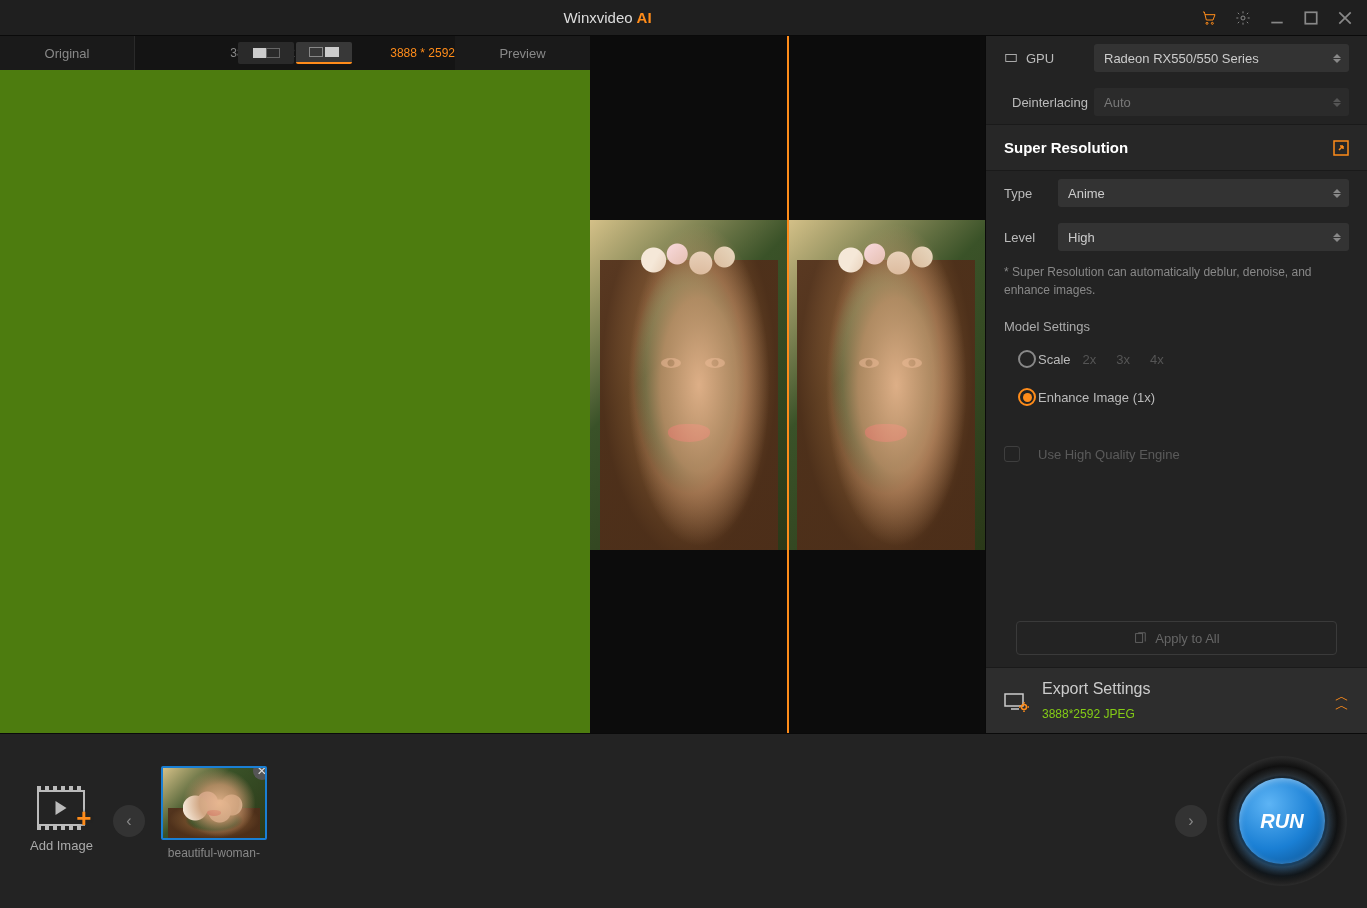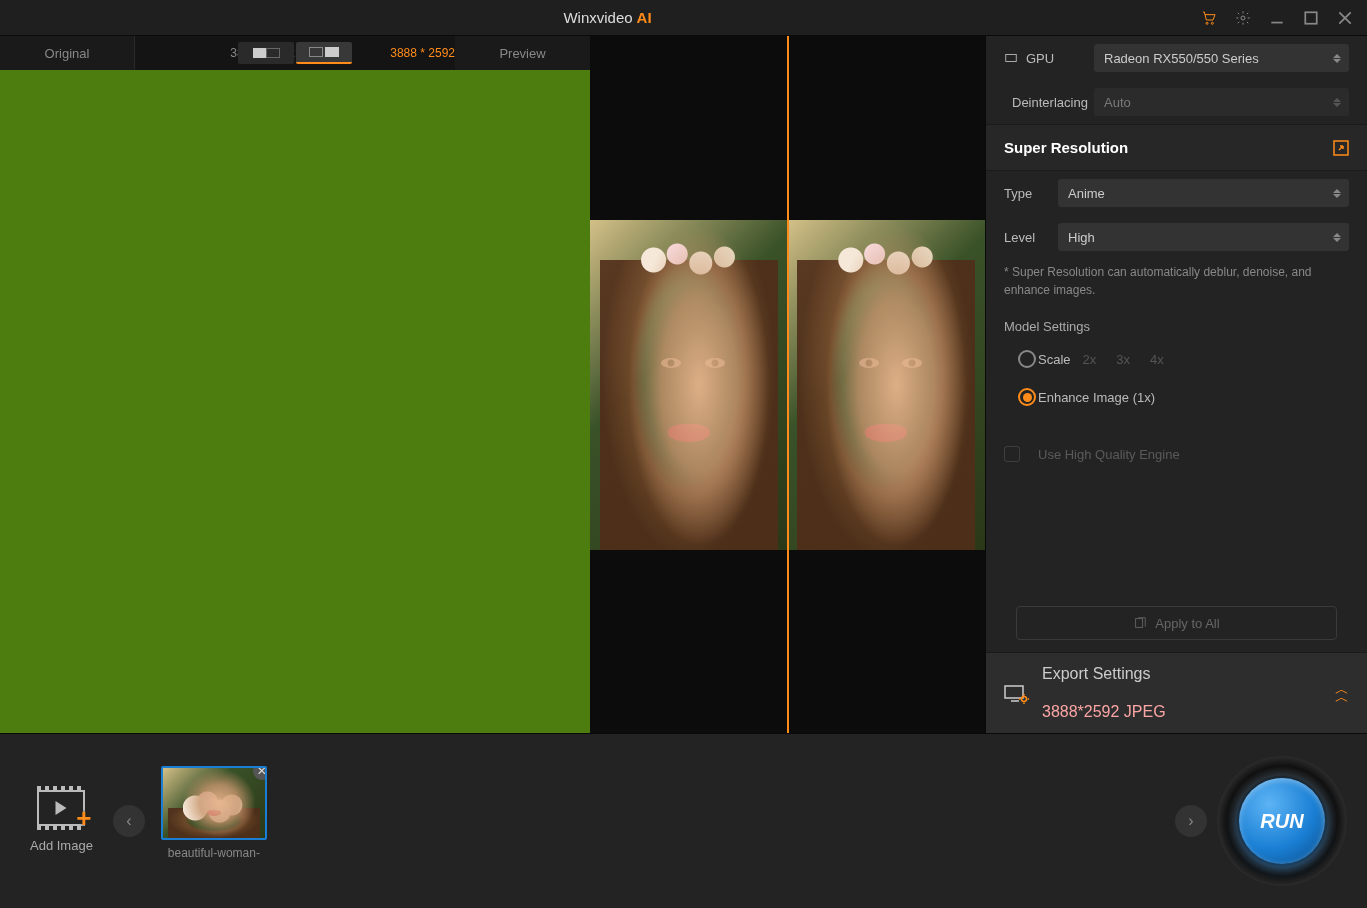--- a/index.html
+++ b/index.html
@@ -56,21 +56,21 @@
 .radio-lbl{color:#bbb;font-size:13px}
 .scale-opts{display:flex;gap:20px;margin-left:10px;color:#555;font-size:13px}
 .cb-row{display:flex;align-items:center;padding:14px 18px;gap:18px;opacity:.4;margin-top:16px}
 .cb{width:16px;height:16px;border:1px solid #666;border-radius:3px}
 .sb-flex{flex:1}
 .apply-btn{margin:12px 30px;height:34px;border:1px solid #3a3a3a;border-radius:4px;display:flex;align-items:center;justify-content:center;gap:8px;color:#666;font-size:13px;cursor:pointer}
 .export-row{background:#2d2d2d;padding:12px 18px;display:flex;align-items:center;gap:14px;border-top:1px solid #1a1a1a}
 .export-icon{width:24px;height:20px;position:relative}
 .export-info{flex:1}
 .export-info .t{color:#ccc;font-size:16px}
-.export-info .d{color:#fca5a5;font-size:16px;margin-top:20px}
+.export-info .d{color:#84cc16;font-size:12px;margin-top:9px}
 .export-chev{color:#ff8c1a;font-size:14px;line-height:.6}
 .bottom{height:175px;background:#232323;display:flex;align-items:center;padding:0 20px;gap:10px;border-top:1px solid #0a0a0a}
 .add-img{display:flex;flex-direction:column;align-items:center;gap:8px;cursor:pointer;padding:0 10px}
 .add-icon{width:48px;height:40px;position:relative}
 .film{width:48px;height:36px;border:2px solid #bbb;position:relative}
 .film::before,.film::after{content:"";position:absolute;left:-2px;right:-2px;height:5px;background:repeating-linear-gradient(90deg,#bbb 0 4px,transparent 4px 8px)}
 .film::before{top:-6px}.film::after{bottom:-6px}
 .play{position:absolute;top:50%;left:50%;transform:translate(-50%,-50%);width:0;height:0;border-top:7px solid transparent;border-bottom:7px solid transparent;border-left:11px solid #bbb}
 .plus{position:absolute;bottom:-4px;right:-6px;color:#ff8c1a;font-size:26px;font-weight:bold;text-shadow:0 0 3px #232323}
 .nav-btn{width:32px;height:32px;background:#333;border-radius:50%;display:flex;align-items:center;justify-content:center;cursor:pointer;color:#888;font-size:16px}

